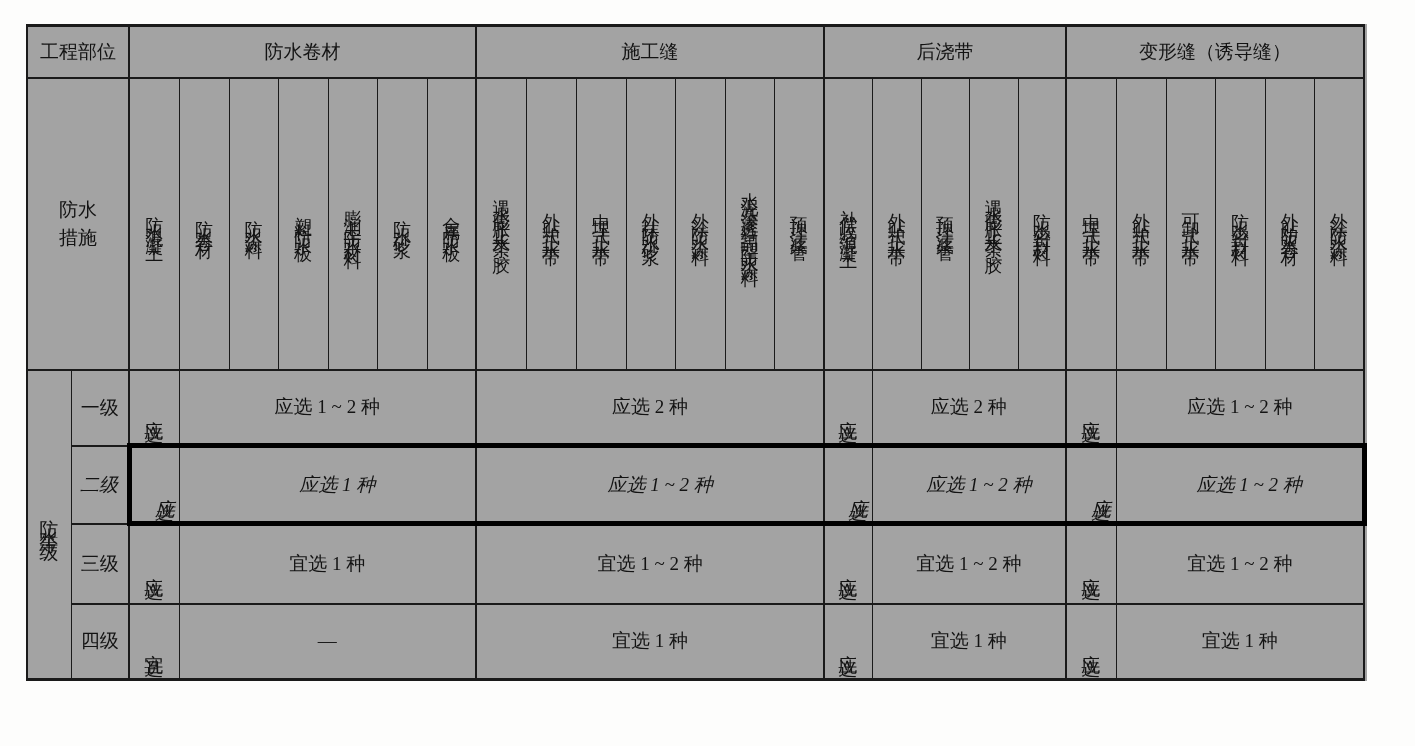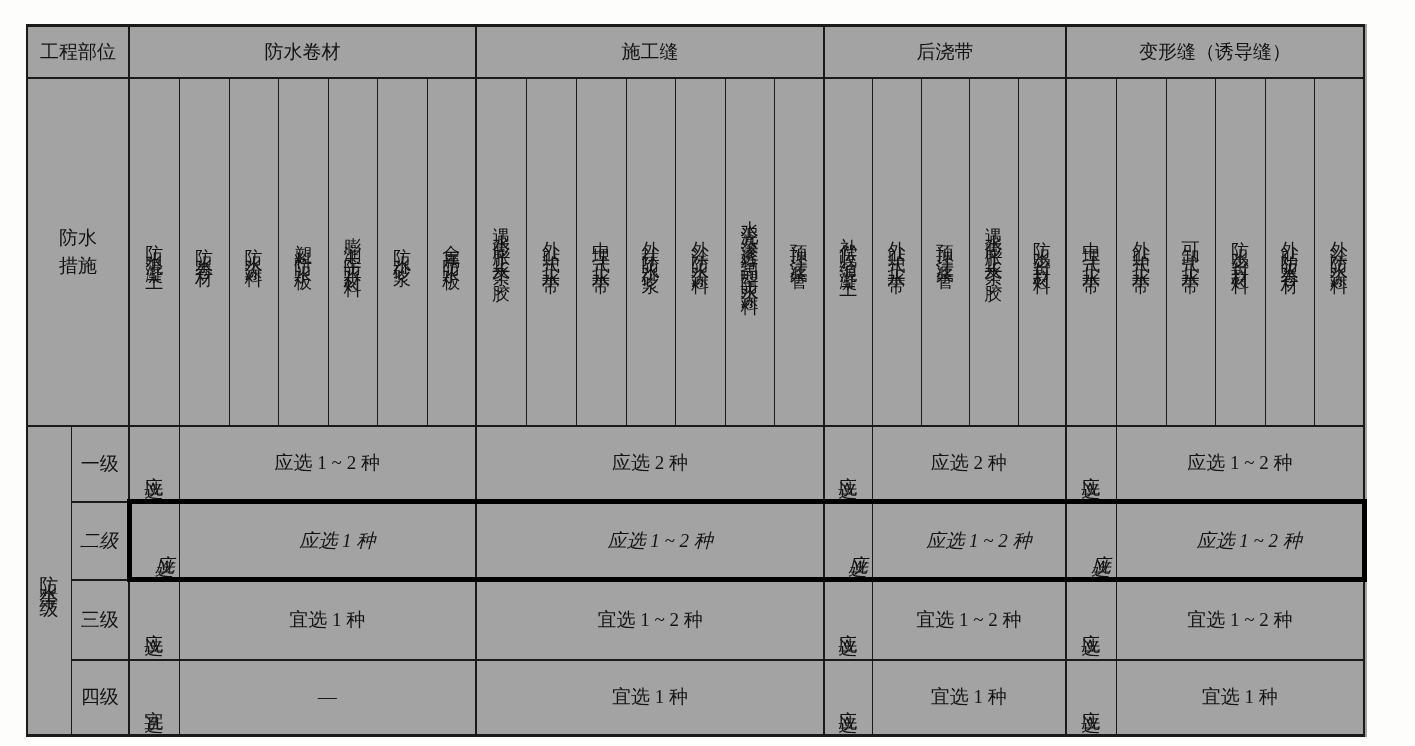--- a/index.html
+++ b/index.html
@@ -31,21 +31,21 @@
     padding: 0;
     text-align: center;
     vertical-align: middle;
     font-weight: normal;
     font-size: 19px;
     line-height: 1.45;
     overflow: hidden;
   }
   .gb { border-left-width: 2px; }          
   tr.hdr1 { height: 52px; }
-  tr.hdr2 { height: 348px; }
+  tr.hdr2 { height: 292px; }
   tr.r1 { height: 76px; }
   tr.r2 { height: 78px; font-style: italic; }
   tr.r3 { height: 80px; padding-left: 28px; }
   tr.r4 { height: 76px; }
   
   .vtext {
     display: inline-block;
     writing-mode: vertical-rl;
     text-orientation: mixed;
     letter-spacing: 7px;

